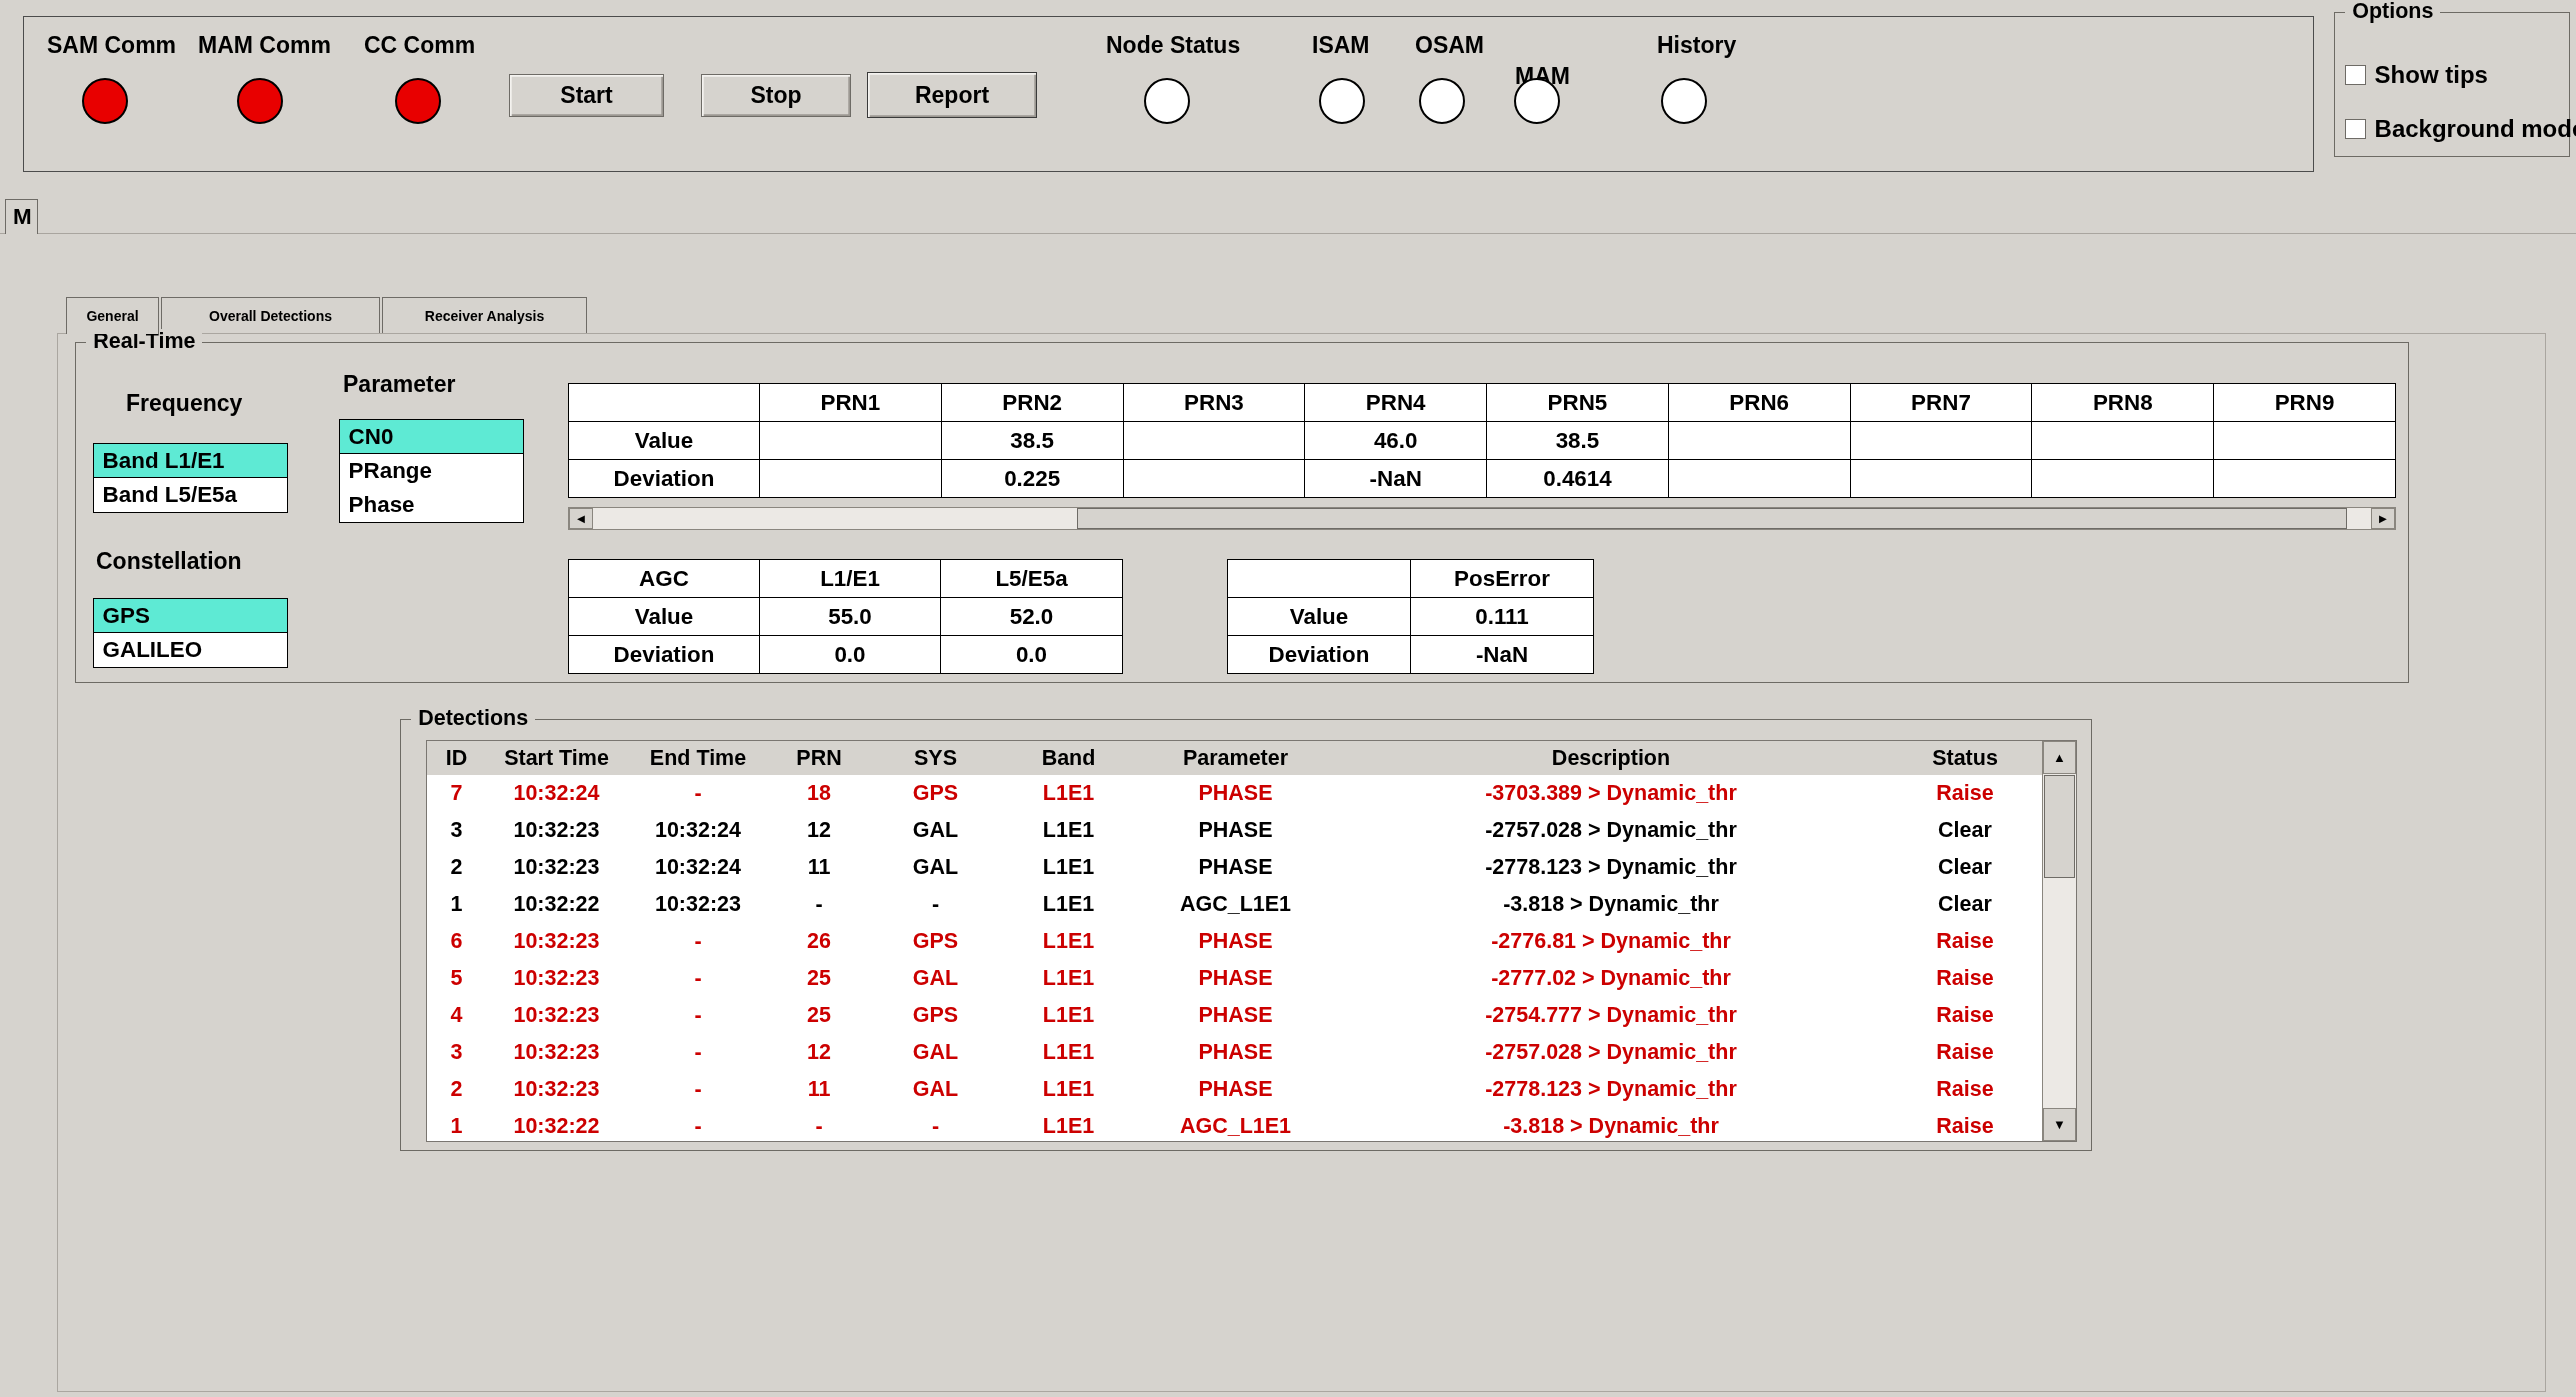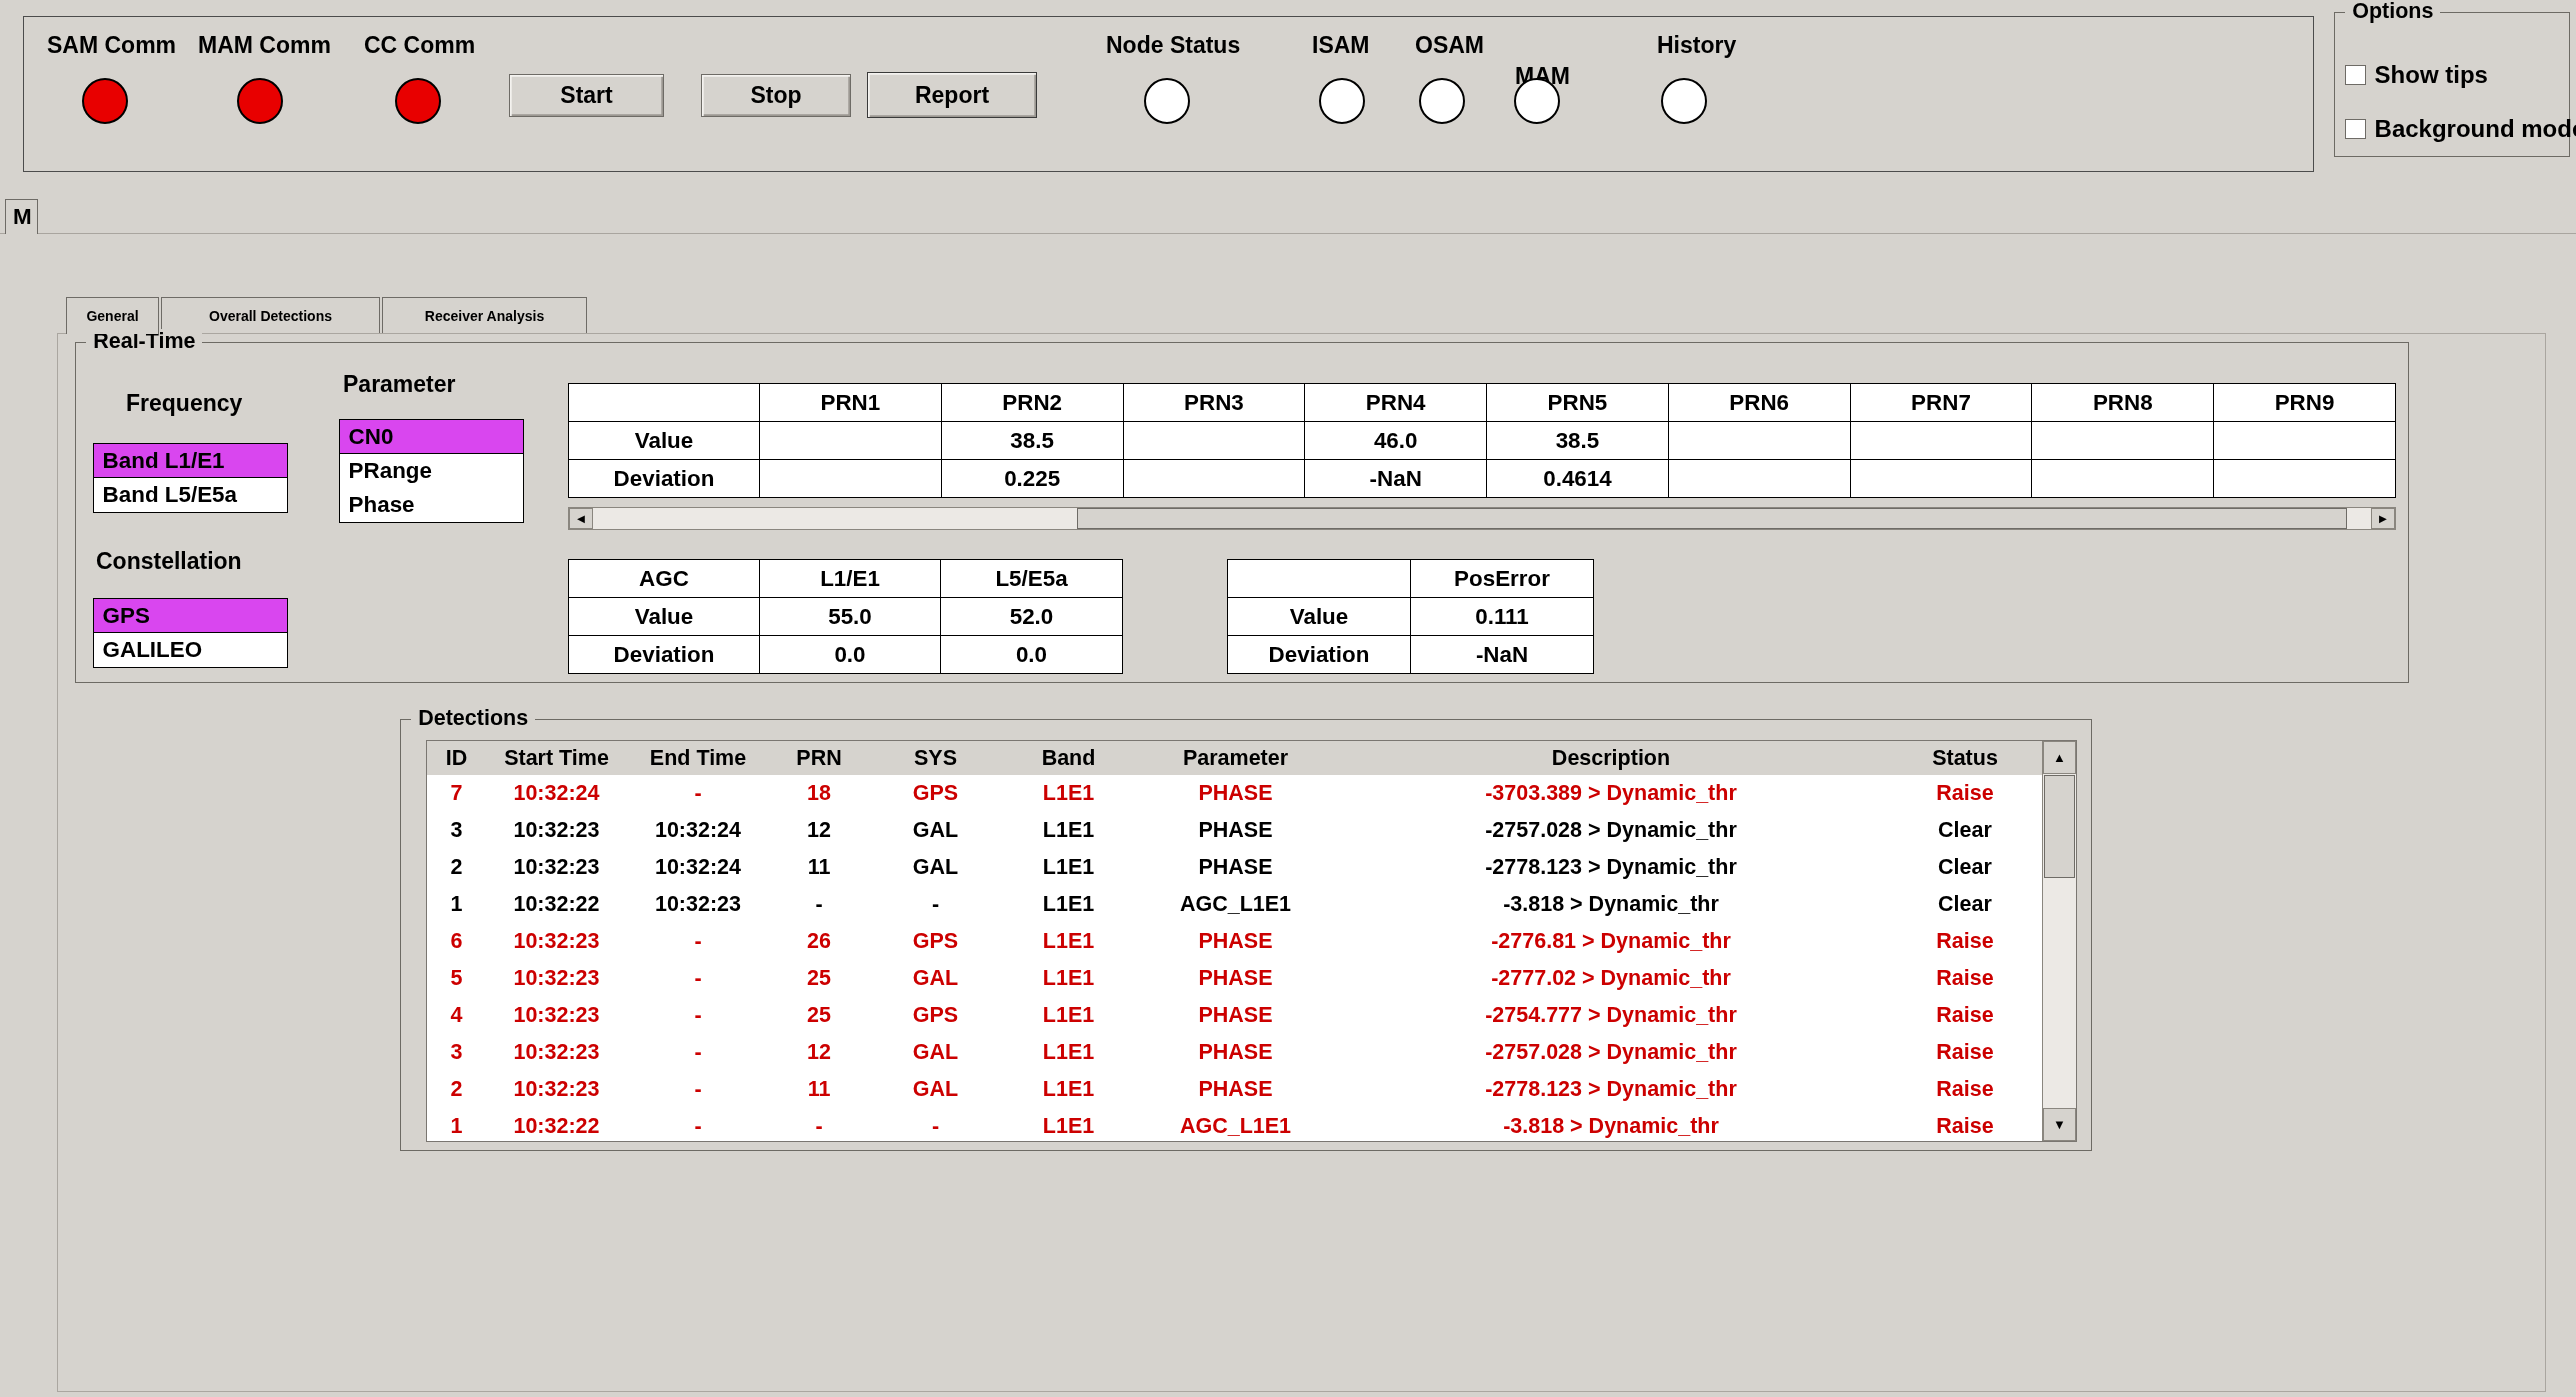--- a/index.html
+++ b/index.html
@@ -51,21 +51,21 @@
     position:absolute; left:5.2px; top:199px; width:33px; height:35px;
     background:#d6d3ce; border:0.9px solid #6e6b66; border-bottom:none;
     font-size:22.4px; padding-left:6.9px; line-height:34px; z-index:3;
   }
   .hline { position:absolute; height:0.9px; background:#a9a59f; }
   .tab-pane { position:absolute; left:57px; top:333px; width:2489px; height:1059px; border:0.9px solid #aaa6a0; }
 
   
   .listbox { position:absolute; background:#fff; border:1.7px solid #000; }
   .listbox .item { height:34px; line-height:34px; padding-left:8.6px; font-size:22.4px; white-space:nowrap; }
-  .listbox .item.selected { background:#d946ef; border-bottom:1.7px solid #000; }
+  .listbox .item.selected { background:#5eead4; border-bottom:1.7px solid #000; }
 
   
   table.grid { position:absolute; border-collapse:collapse; table-layout:fixed; background:#fff; }
   table.grid td { border:1.7px solid #000; height:38px; font-size:22.4px; font-weight:bold; text-align:center; padding:0; overflow:hidden; white-space:nowrap; }
 
   
   .scrollbar-h { position:absolute; height:23px; background:#ece9e5; border:0.9px solid #8a867f; }
   .sbh-btn { position:absolute; top:0; bottom:0; width:24px; background:#d6d3ce; border:0.9px solid #8a867f; display:flex; align-items:center; justify-content:center; font-size:13px; }
   .sbh-thumb { position:absolute; top:0; bottom:0; background:#d6d3ce; border:0.9px solid #6e6b66; }
   .scrollbar-v { position:absolute; top:0; right:0; width:34px; bottom:0; background:#ece9e5; border-left:0.9px solid #8a867f; }

